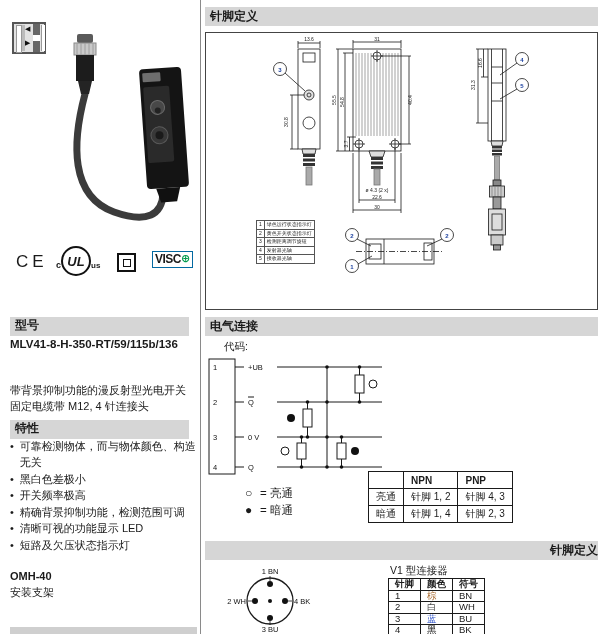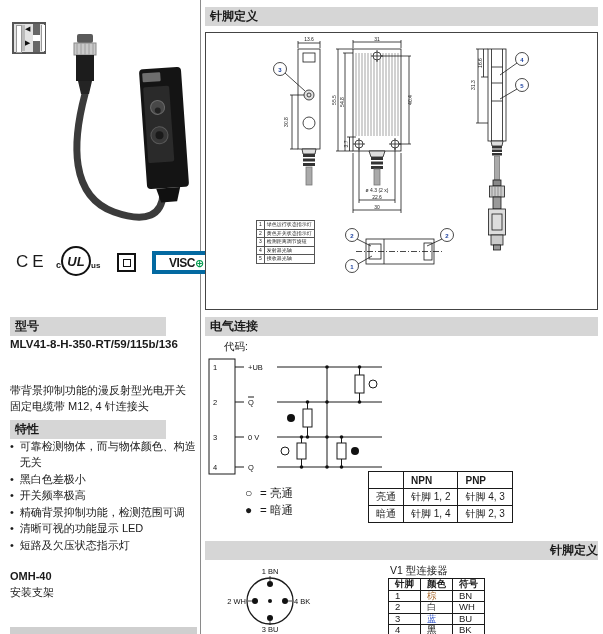--- a/index.html
+++ b/index.html
@@ -2,21 +2,21 @@
 <html><head>
 <meta charset="utf-8">
 <style>
   html,body{margin:0;padding:0;background:#fff;}
   .page{position:relative;width:603px;height:634px;background:#fff;overflow:hidden;
         font-family:"Liberation Sans","DejaVu Sans",sans-serif;color:#1a1a1a;}
   .divider{position:absolute;left:200px;top:0;width:1px;height:634px;background:#8a8a8a;}
   .abs{position:absolute;}
   .sec-h{position:absolute;background:#d6d6d6;font-weight:bold;font-size:12px;line-height:19px;
          height:19px;padding-left:5px;box-sizing:border-box;}
-  .sec-h.left-col{left:10px;width:156px;}
+  .sec-h.left-col{left:10px;width:179px;font-family:Liberation Mono, monospace;}
   .sec-h.right-col{left:205px;width:393px;}
   .model-no{position:absolute;left:10px;top:338px;font-size:11.5px;font-weight:bold;}
   .desc{position:absolute;left:10px;top:358px;width:187px;font-size:11px;line-height:16px;margin-top:24px;}
   .feat-list{position:absolute;left:10px;top:438px;width:188px;font-size:11px;line-height:16px;}
   .feat-item{display:flex;margin-bottom:0.5px;}
   .feat-item::before{content:"•";margin-right:6px;flex:0 0 auto;}
   .acc-model{position:absolute;left:10px;top:570px;font-size:11px;font-weight:bold;}
   .acc-desc{position:absolute;left:10px;top:585px;font-size:11px;}
   .footer-bar{position:absolute;left:10px;top:627px;width:187px;height:7px;background:#cfcfcf;}
   
@@ -32,22 +32,22 @@
   
   .ce{position:absolute;left:16px;top:252px;font-size:17px;letter-spacing:4px;font-weight:500;}
   .ul-wrap{position:absolute;left:56px;top:246px;display:flex;align-items:flex-end;}
   .ul-c{font-size:9px;font-weight:bold;margin-bottom:6px;}
   .ul-circle{width:26px;height:26px;border:2.5px solid #111;border-radius:50%;display:flex;
              align-items:center;justify-content:center;font-size:13px;font-weight:bold;font-style:italic;}
   .ul-us{font-size:8px;font-weight:bold;margin-bottom:6px;}
   .sq-icon{position:absolute;left:117px;top:253px;width:15px;height:15px;border:2px solid #111;
            display:flex;align-items:center;justify-content:center;}
   .sq-inner{width:6px;height:6px;border:1.5px solid #111;}
-  .visolux{position:absolute;left:152px;top:251px;height:15px;border:4px solid #0369a1;background:#fff;
-           display:flex;align-items:flex-end;padding:0 13px;}
+  .visolux{position:absolute;left:152px;top:251px;height:15px;border:1px solid #0369a1;background:#fff;
+           display:flex;align-items:flex-start;padding:0 2px;}
   .visolux .vx-text{font-size:12px;font-weight:800;font-style:normal;letter-spacing:-0.5px;}
   .visolux .vx-sym{font-size:11px;font-weight:800;color:#009b4d;margin-left:0px;}
   
   .dim-frame{position:absolute;left:205px;top:32px;width:393px;height:278px;border:1px solid #444;
              box-sizing:border-box;background:#fff;}
   .legend-tbl{position:absolute;left:50px;top:187px;border-collapse:collapse;background:#fff;}
   .legend-tbl td{border:1px solid #555;font-size:5px;line-height:7.5px;padding:0 2px;white-space:nowrap;}
   .code-label{position:absolute;left:224px;top:340px;font-size:10.5px;}
   .io-legend{position:absolute;left:245px;top:485px;font-size:11.5px;line-height:17px;}
   .io-row{display:flex;align-items:center;}

